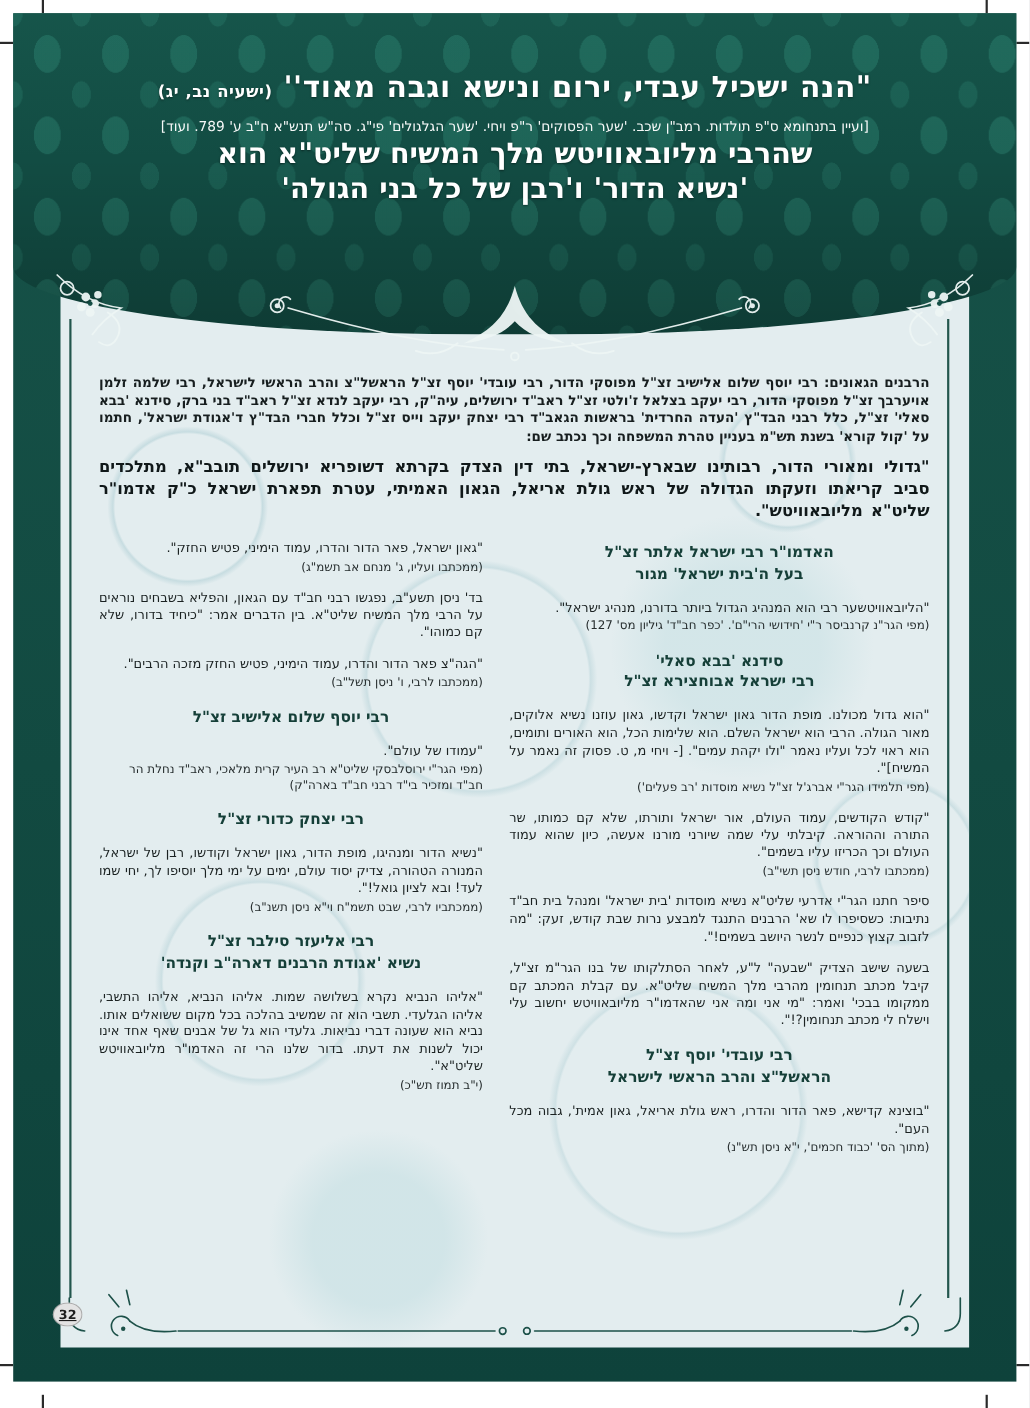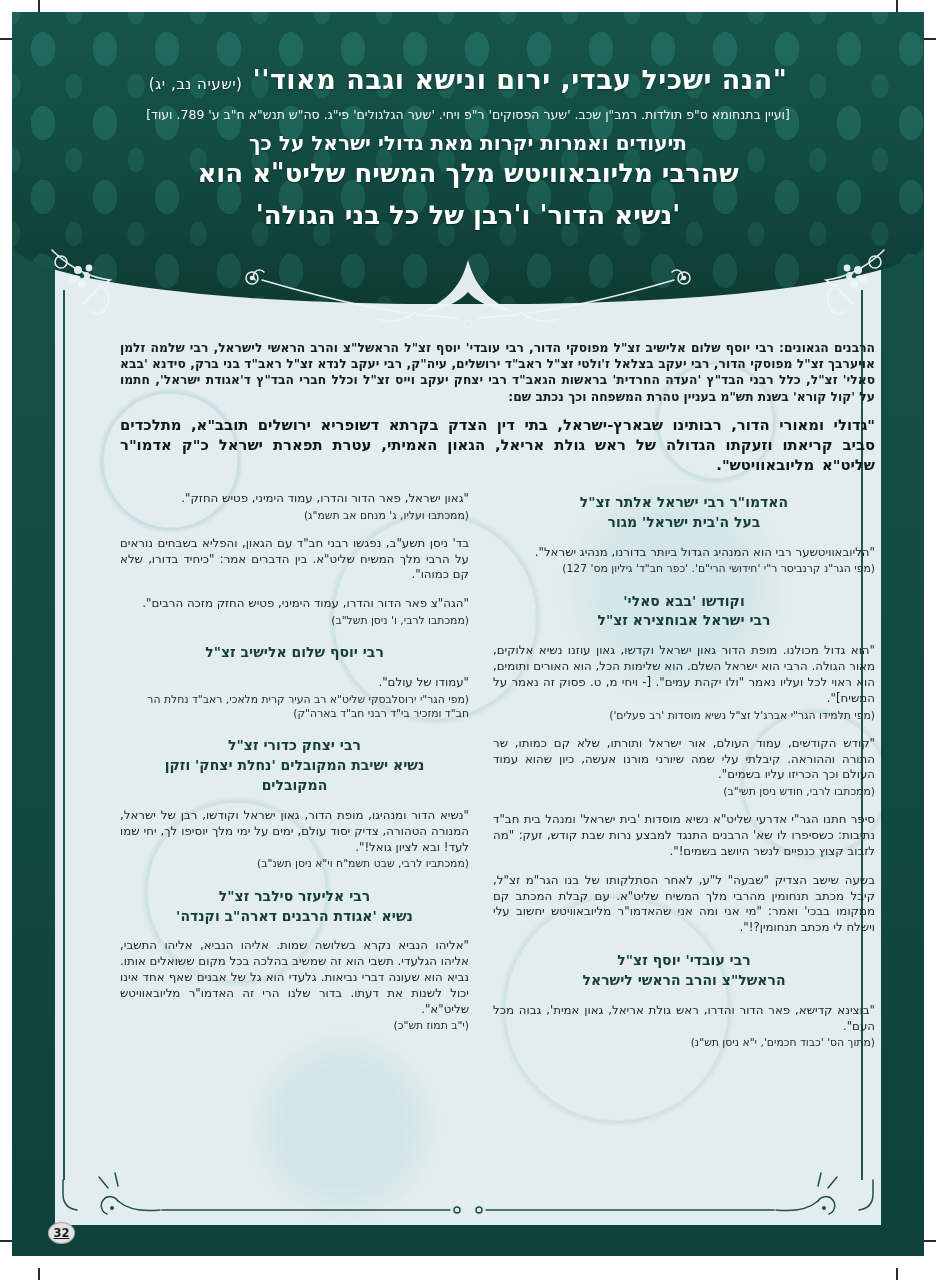--- a/index.html
+++ b/index.html
@@ -27,45 +27,45 @@
             border-radius:0 0 46% 46% / 0 0 21% 21%;
             background-color:#124c43;
             background-image:
               linear-gradient(180deg, rgba(60,165,140,.10) 0%, rgba(0,0,0,0) 45%, rgba(0,0,0,.22) 100%),
               radial-gradient(ellipse 20px 28px at 50% 50%, rgba(63,168,144,.26) 0 60%, transparent 62%),
               radial-gradient(ellipse 14px 20px at 50% 50%, rgba(63,168,144,.18) 0 60%, transparent 62%);
             background-size:100% 100%, 62px 74px, 62px 74px;
             background-position:0 0, 0 0, 31px 37px;}
   .htext{position:absolute;left:0;top:0;width:100%;z-index:4;text-align:center;color:#ffffff;padding-top:52px;}
   .title{font-size:27px;font-weight:bold;letter-spacing:.5px;text-shadow:0 1px 2px rgba(0,0,0,.45);}
-  .title .ref{font-size:15px;font-weight:normal;}
+  .title .ref{font-size:15px;font-weight:bold;}
   .sources{font-size:12.5px;margin-top:12px;opacity:.96;}
   .sub1{font-size:20px;font-weight:bold;margin-top:9px;text-shadow:0 1px 2px rgba(0,0,0,.4);}
   .sub2{font-size:26px;font-weight:bold;margin-top:3px;text-shadow:0 1px 2px rgba(0,0,0,.45);}
-  .sub3{font-size:26px;font-weight:bold;margin-top:12px;text-shadow:0 1px 2px rgba(0,0,0,.45);}
+  .sub3{font-size:26px;font-weight:bold;margin-top:2px;text-shadow:0 1px 2px rgba(0,0,0,.45);}
   
   .orn{position:absolute;left:0;width:912px;pointer-events:none;}
   .orn.top{top:0;height:340px;z-index:3;}
   .orn.bottom{top:1128px;height:100px;z-index:3;}
   
   .vline{position:absolute;top:278px;width:2px;height:890px;background:#23564d;z-index:2;}
   .vline.l{left:51px;} .vline.r{left:849px;}
   
-  .content{position:absolute;left:108px;top:328px;width:755px;z-index:3;color:#1c2323;}
+  .content{position:absolute;left:78px;top:328px;width:755px;z-index:3;color:#1c2323;}
   .intro1{font-weight:bold;font-size:12.3px;line-height:1.32;text-align:justify;margin:0 0 10px;color:#171e1f;}
   .intro2{font-weight:bold;font-size:14.8px;line-height:1.35;text-align:justify;word-spacing:2.5px;margin:0 0 16px;color:#101819;}
   .cols{display:flex;gap:24px;align-items:flex-start;}
   .col-r{flex:0 0 382px;} .col-l{flex:1 1 auto;min-width:0;}
   .blk.heading{font-weight:bold;font-size:14px;color:#153f38;text-align:center;line-height:1.42;margin:15px 18px 12px;}
   .col-r > .blk.heading:first-child{margin-top:2px;}
   .blk.quote{font-size:11.8px;text-align:justify;line-height:1.34;margin:0 0 2px;color:#1b2222;}
   .blk.citation{font-size:10.8px;line-height:1.32;margin:0 0 13px;color:#252c2d;}
   .blk.para{font-size:11.8px;text-align:justify;line-height:1.34;margin:0 0 13px;color:#1b2222;}
   
-  .badge{position:absolute;left:36px;top:1210px;width:27px;height:22px;border-radius:50%;
+  .badge{position:absolute;left:36px;top:1172px;width:27px;height:22px;border-radius:50%;
          background:#e3e3e3;color:#1c1c1c;font-size:11.5px;font-weight:bold;z-index:5;
          display:flex;align-items:center;justify-content:center;text-decoration:underline;
          box-shadow:0 0 0 1px rgba(0,0,0,.25) inset;}
 </style>
 </head>
 <body>
 
 <div class="page">
 
   <div class="crop" style="left:38px;top:0;width:2px;height:12px;"></div>
@@ -109,41 +109,40 @@
         <circle cx="456" cy="312" r="3.5"></circle>
       </g>
     </svg>
 
     <div class="htext">
       <div class="title">
         <span>"הנה ישכיל עבדי, ירום ונישא וגבה מאוד''</span>
         <span class="ref">(ישעיה נב, יג)</span>
       </div>
       <div class="sources">[ועיין בתנחומא ס"פ תולדות. רמב"ן שכב. 'שער הפסוקים' ר"פ ויחי. 'שער הגלגולים' פי"ג. סה"ש תנש"א ח"ב ע' 789. ועוד]</div>
-      <div class="sub1">תיעודים ואמרות יקרות מאת גדולי ישראל על כך</div>
       <div class="sub2">שהרבי מליובאוויטש מלך המשיח שליט"א הוא</div>
       <div class="sub3">'נשיא הדור' ו'רבן של כל בני הגולה'</div>
     </div>
 
     <div class="vline l"></div>
     <div class="vline r"></div>
 
     <div class="content">
       <p class="intro1">הרבנים הגאונים: רבי יוסף שלום אלישיב זצ"ל מפוסקי הדור, רבי עובדי' יוסף זצ"ל הראשל"צ והרב הראשי לישראל, רבי שלמה זלמן אויערבך זצ"ל מפוסקי הדור, רבי יעקב בצלאל ז'ולטי זצ"ל ראב"ד ירושלים, עיה"ק, רבי יעקב לנדא זצ"ל ראב"ד בני ברק, סידנא 'בבא סאלי' זצ"ל, כלל רבני הבד"ץ 'העדה החרדית' בראשות הגאב"ד רבי יצחק יעקב וייס זצ"ל וכלל חברי הבד"ץ ד'אגודת ישראל', חתמו על 'קול קורא' בשנת תש"מ בעניין טהרת המשפחה וכך נכתב שם:</p>
       <p class="intro2">"גדולי ומאורי הדור, רבותינו שבארץ-ישראל, בתי דין הצדק בקרתא דשופריא ירושלים תובב"א, מתלכדים סביב קריאתו וזעקתו הגדולה של ראש גולת אריאל, הגאון האמיתי, עטרת תפארת ישראל כ"ק אדמו"ר שליט"א מליובאוויטש".</p>
       <div class="cols">
         <div class="col col-r">
             <div class="blk heading">
               <div>האדמו"ר רבי ישראל אלתר זצ"ל</div>
               <div>בעל ה'בית ישראל' מגור</div>
             </div>
             <div class="blk quote">"הליובאוויטשער רבי הוא המנהיג הגדול ביותר בדורנו, מנהיג ישראל".</div>
             <div class="blk citation">(מפי הגר"נ קרנביסר ר"י 'חידושי הרי"ם'. 'כפר חב"ד' גיליון מס' 127)</div>
             <div class="blk heading">
-              <div>וקודשו 'בבא סאלי'</div>
+              <div>סידנא 'בבא סאלי'</div>
               <div>רבי ישראל אבוחצירא זצ"ל</div>
             </div>
             <div class="blk quote">"הוא גדול מכולנו. מופת הדור גאון ישראל וקדשו, גאון עוזנו נשיא אלוקים, מאור הגולה. הרבי הוא ישראל השלם. הוא שלימות הכל, הוא האורים ותומים, הוא ראוי לכל ועליו נאמר "ולו יקהת עמים". [- ויחי מ, ט. פסוק זה נאמר על המשיח]".</div>
             <div class="blk citation">(מפי תלמידו הגר"י אברג'ל זצ"ל נשיא מוסדות 'רב פעלים')</div>
             <div class="blk quote">"קודש הקודשים, עמוד העולם, אור ישראל ותורתו, שלא קם כמותו, שר התורה וההוראה. קיבלתי עלי שמה שיורני מורנו אעשה, כיון שהוא עמוד העולם וכך הכריזו עליו בשמים".</div>
             <div class="blk citation">(ממכתבו לרבי, חודש ניסן תשי"ב)</div>
             <div class="blk para">סיפר חתנו הגר"י אדרעי שליט"א נשיא מוסדות 'בית ישראל' ומנהל בית חב"ד נתיבות: כשסיפרו לו שא' הרבנים התנגד למבצע נרות שבת קודש, זעק: "מה לזבוב קצוץ כנפיים לנשר היושב בשמים!".</div>
             <div class="blk para">בשעה שישב הצדיק "שבעה" ל"ע, לאחר הסתלקותו של בנו הגר"מ זצ"ל, קיבל מכתב תנחומין מהרבי מלך המשיח שליט"א. עם קבלת המכתב קם ממקומו בבכי' ואמר: "מי אני ומה אני שהאדמו"ר מליובאוויטש יחשוב עלי וישלח לי מכתב תנחומין?!".</div>
             <div class="blk heading">
               <div>רבי עובדי' יוסף זצ"ל</div>
@@ -158,21 +157,20 @@
             <div class="blk para">בד' ניסן תשע"ב, נפגשו רבני חב"ד עם הגאון, והפליא בשבחים נוראים על הרבי מלך המשיח שליט"א. בין הדברים אמר: "כיחיד בדורו, שלא קם כמוהו".</div>
             <div class="blk quote">"הגה"צ פאר הדור והדרו, עמוד הימיני, פטיש החזק מזכה הרבים".</div>
             <div class="blk citation">(ממכתבו לרבי, ו' ניסן תשל"ב)</div>
             <div class="blk heading">
               <div>רבי יוסף שלום אלישיב זצ"ל</div>
             </div>
             <div class="blk quote">"עמודו של עולם".</div>
             <div class="blk citation">(מפי הגר"י ירוסלבסקי שליט"א רב העיר קרית מלאכי, ראב"ד נחלת הר חב"ד ומזכיר בי"ד רבני חב"ד בארה"ק)</div>
             <div class="blk heading">
               <div>רבי יצחק כדורי זצ"ל</div>
-              <div>נשיא ישיבת המקובלים 'נחלת יצחק' וזקן המקובלים</div>
             </div>
             <div class="blk quote">"נשיא הדור ומנהיגו, מופת הדור, גאון ישראל וקודשו, רבן של ישראל, המנורה הטהורה, צדיק יסוד עולם, ימים על ימי מלך יוסיפו לך, יחי שמו לעד! ובא לציון גואל!".</div>
             <div class="blk citation">(ממכתביו לרבי, שבט תשמ"ח וי"א ניסן תשנ"ב)</div>
             <div class="blk heading">
               <div>רבי אליעזר סילבר זצ"ל</div>
               <div>נשיא 'אגודת הרבנים דארה"ב וקנדה'</div>
             </div>
             <div class="blk quote">"אליהו הנביא נקרא בשלושה שמות. אליהו הנביא, אליהו התשבי, אליהו הגלעדי. תשבי הוא זה שמשיב בהלכה בכל מקום ששואלים אותו. נביא הוא שעונה דברי נביאות. גלעדי הוא גל של אבנים שאף אחד אינו יכול לשנות את דעתו. בדור שלנו הרי זה האדמו"ר מליובאוויטש שליט"א".</div>
             <div class="blk citation">(י"ב תמוז תש"כ)</div>
           </div>

